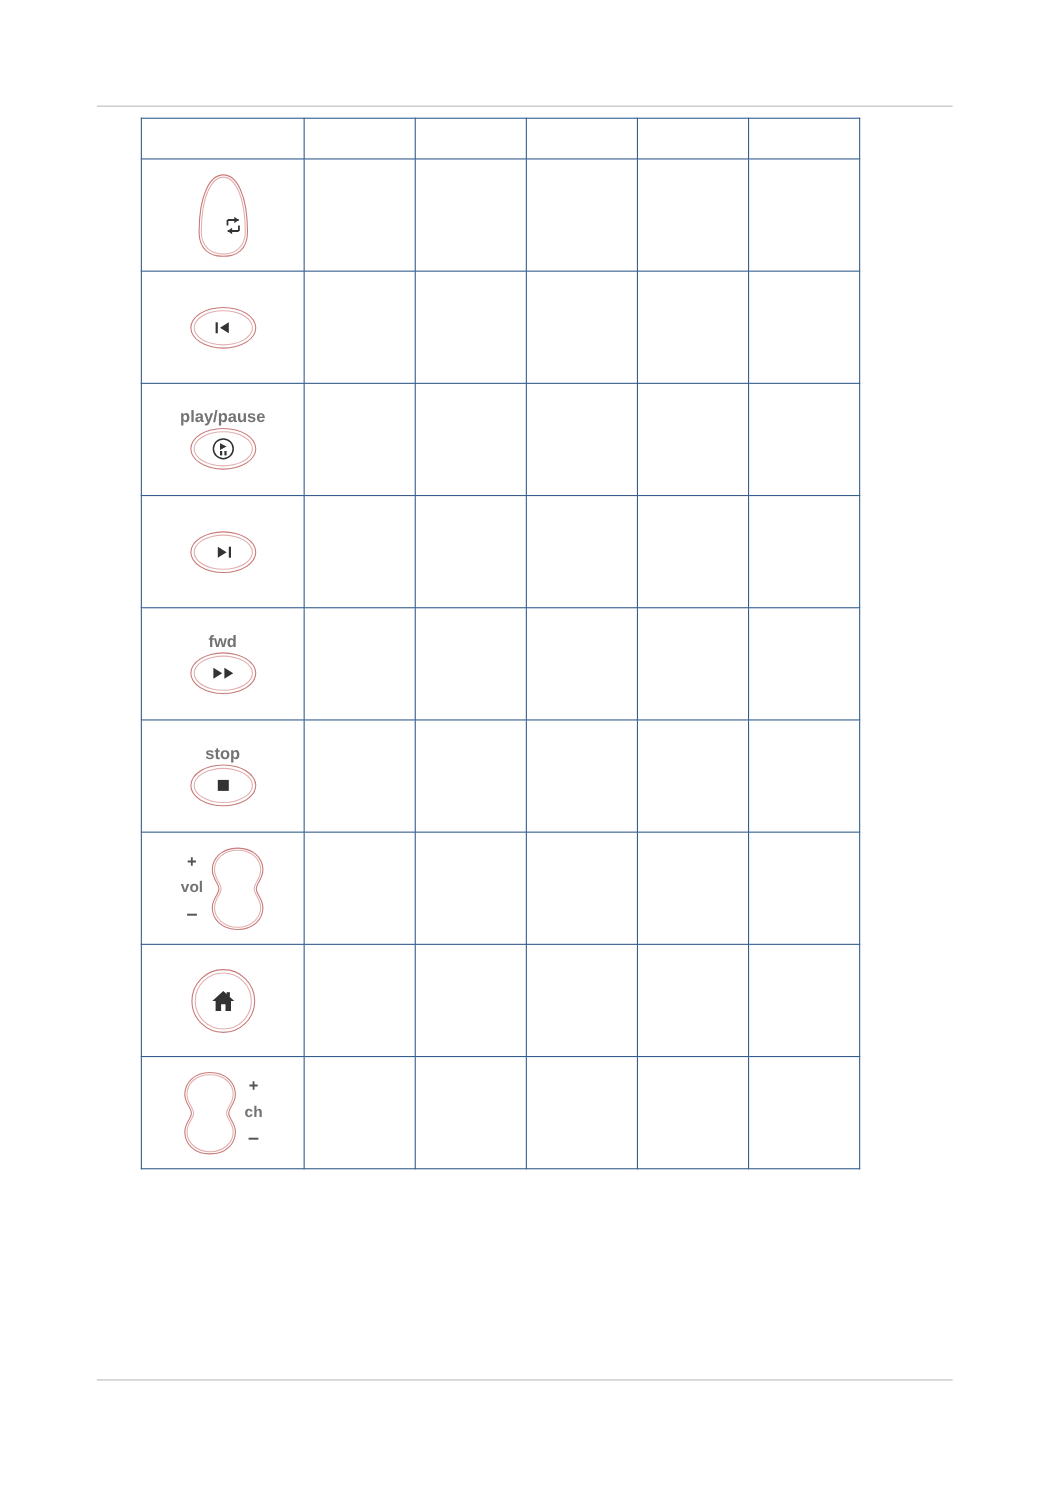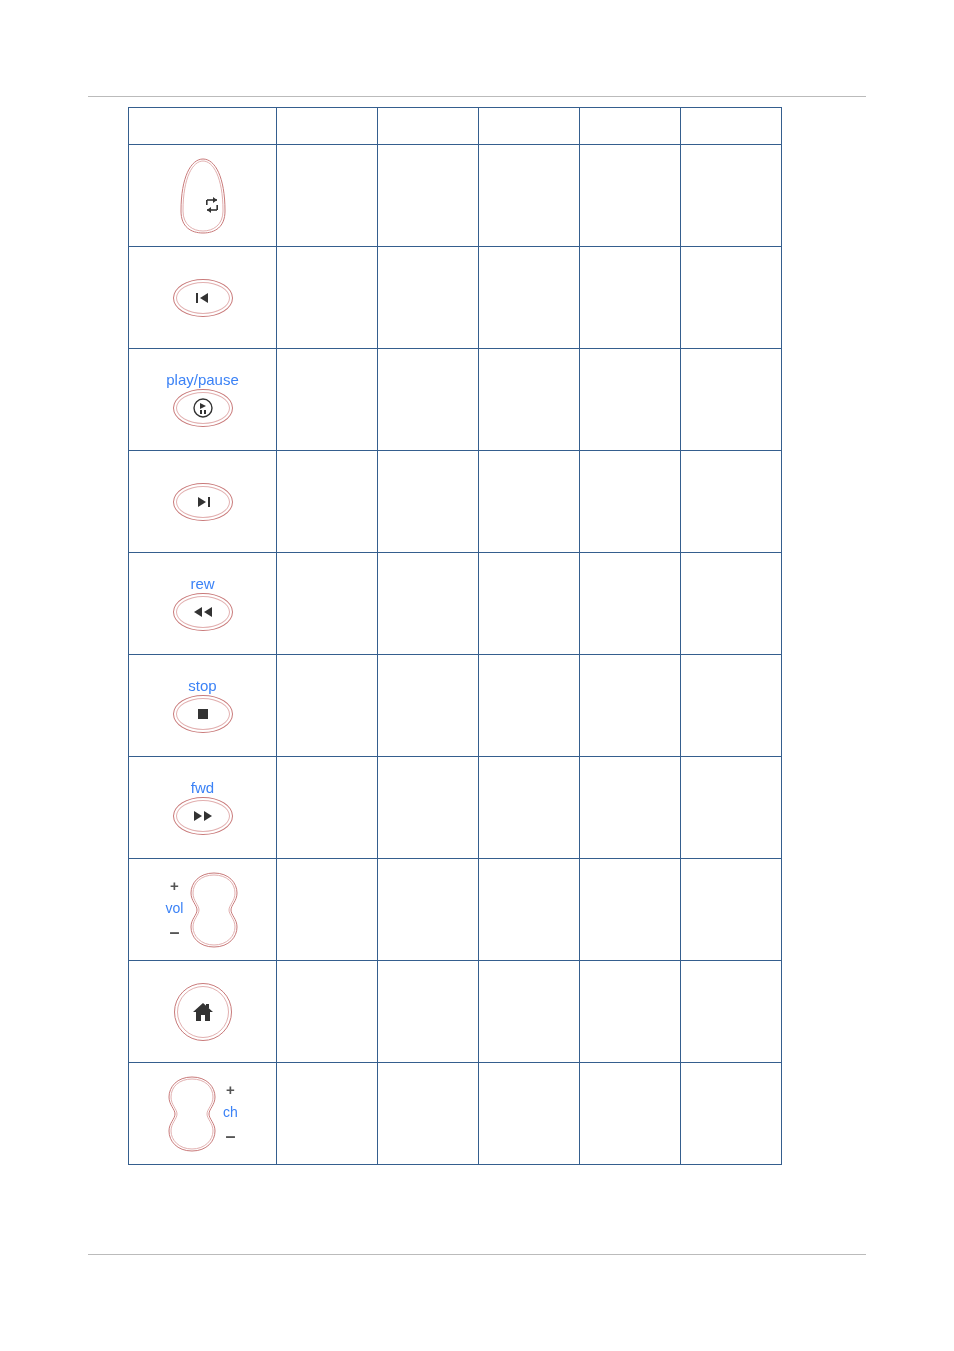--- a/index.html
+++ b/index.html
@@ -49,22 +49,23 @@
   .key-wrap {
     display: flex;
     flex-direction: column;
     align-items: center;
     justify-content: center;
     gap: 2px;
     min-height: 98px;
   }
   .key-label {
     font-size: 15px;
-    color: #3b82f6;
+    color: #737373;
     line-height: 1;
+    font-weight: bold;
   }
 
   
   .btn {
     width: 60px;
     height: 38px;
     border: 1px solid #c97a7a;
     border-radius: 50%;
     display: flex;
     align-items: center;
@@ -222,73 +223,52 @@
           </div>
         </div>
       </td>
       <td></td>
           <td></td>
           <td></td>
           <td></td>
           <td></td>
     </tr>
 
-    <tr class="data">
-      <td class="keycell">
-        <div class="key-wrap">
-          <span class="key-label">rew</span>
-          <div class="btn">
-            <div class="inner"></div>
-            <span class="glyph">
-              <svg width="22" height="14" viewBox="0 0 22 14">
-                <path class="fillg" d="M10 2 L2 7 L10 12 Z"></path>
-                <path class="fillg" d="M20 2 L12 7 L20 12 Z"></path>
-              </svg>
-            </span>
-          </div>
-        </div>
-      </td>
-      <td></td>
-          <td></td>
-          <td></td>
-          <td></td>
-          <td></td>
-    </tr>
-
-    <tr class="data">
-      <td class="keycell">
-        <div class="key-wrap">
-          <span class="key-label">stop</span>
-          <div class="btn">
-            <div class="inner"></div>
-            <span class="glyph">
-              <svg width="14" height="14" viewBox="0 0 14 14">
-                <rect class="fillg" x="2" y="2" width="10" height="10"></rect>
-              </svg>
-            </span>
-          </div>
-        </div>
-      </td>
-      <td></td>
-          <td></td>
-          <td></td>
-          <td></td>
-          <td></td>
-    </tr>
 
     <tr class="data">
       <td class="keycell">
         <div class="key-wrap">
           <span class="key-label">fwd</span>
           <div class="btn">
             <div class="inner"></div>
             <span class="glyph">
               <svg width="22" height="14" viewBox="0 0 22 14">
                 <path class="fillg" d="M2 2 L10 7 L2 12 Z"></path>
                 <path class="fillg" d="M12 2 L20 7 L12 12 Z"></path>
+              </svg>
+            </span>
+          </div>
+        </div>
+      </td>
+      <td></td>
+          <td></td>
+          <td></td>
+          <td></td>
+          <td></td>
+    </tr>
+
+    <tr class="data">
+      <td class="keycell">
+        <div class="key-wrap">
+          <span class="key-label">stop</span>
+          <div class="btn">
+            <div class="inner"></div>
+            <span class="glyph">
+              <svg width="14" height="14" viewBox="0 0 14 14">
+                <rect class="fillg" x="2" y="2" width="10" height="10"></rect>
               </svg>
             </span>
           </div>
         </div>
       </td>
       <td></td>
           <td></td>
           <td></td>
           <td></td>
           <td></td>

